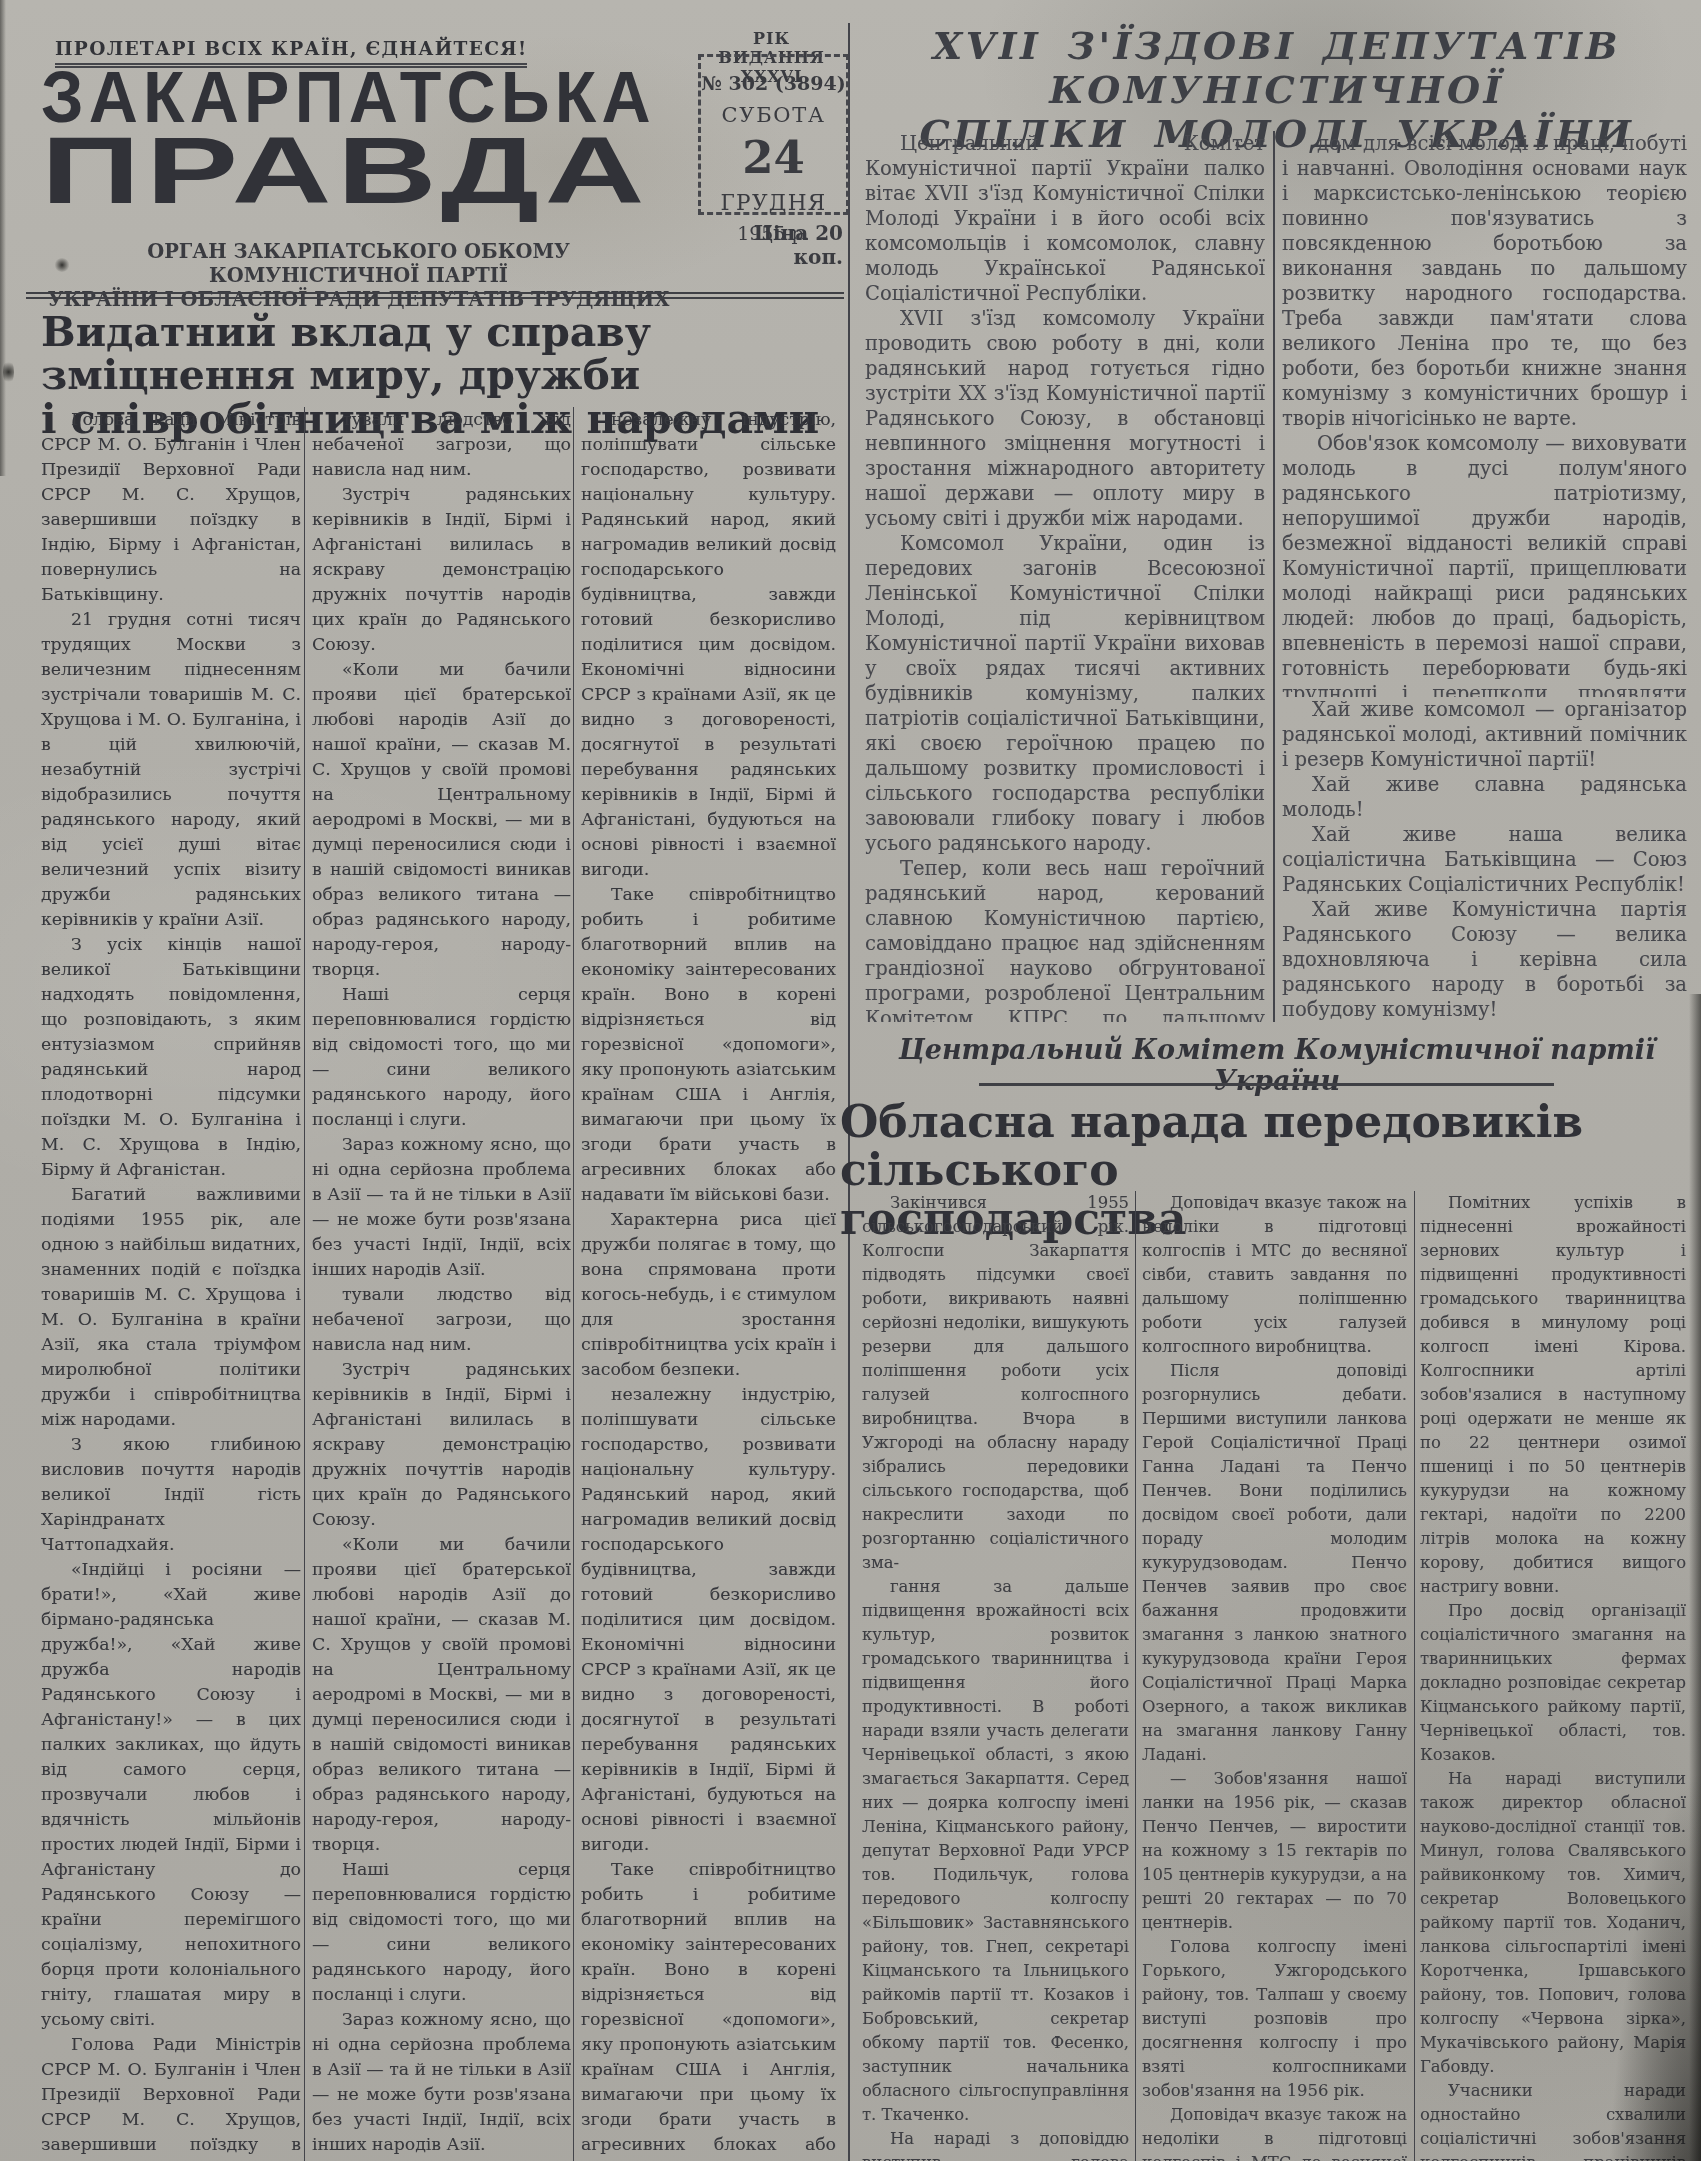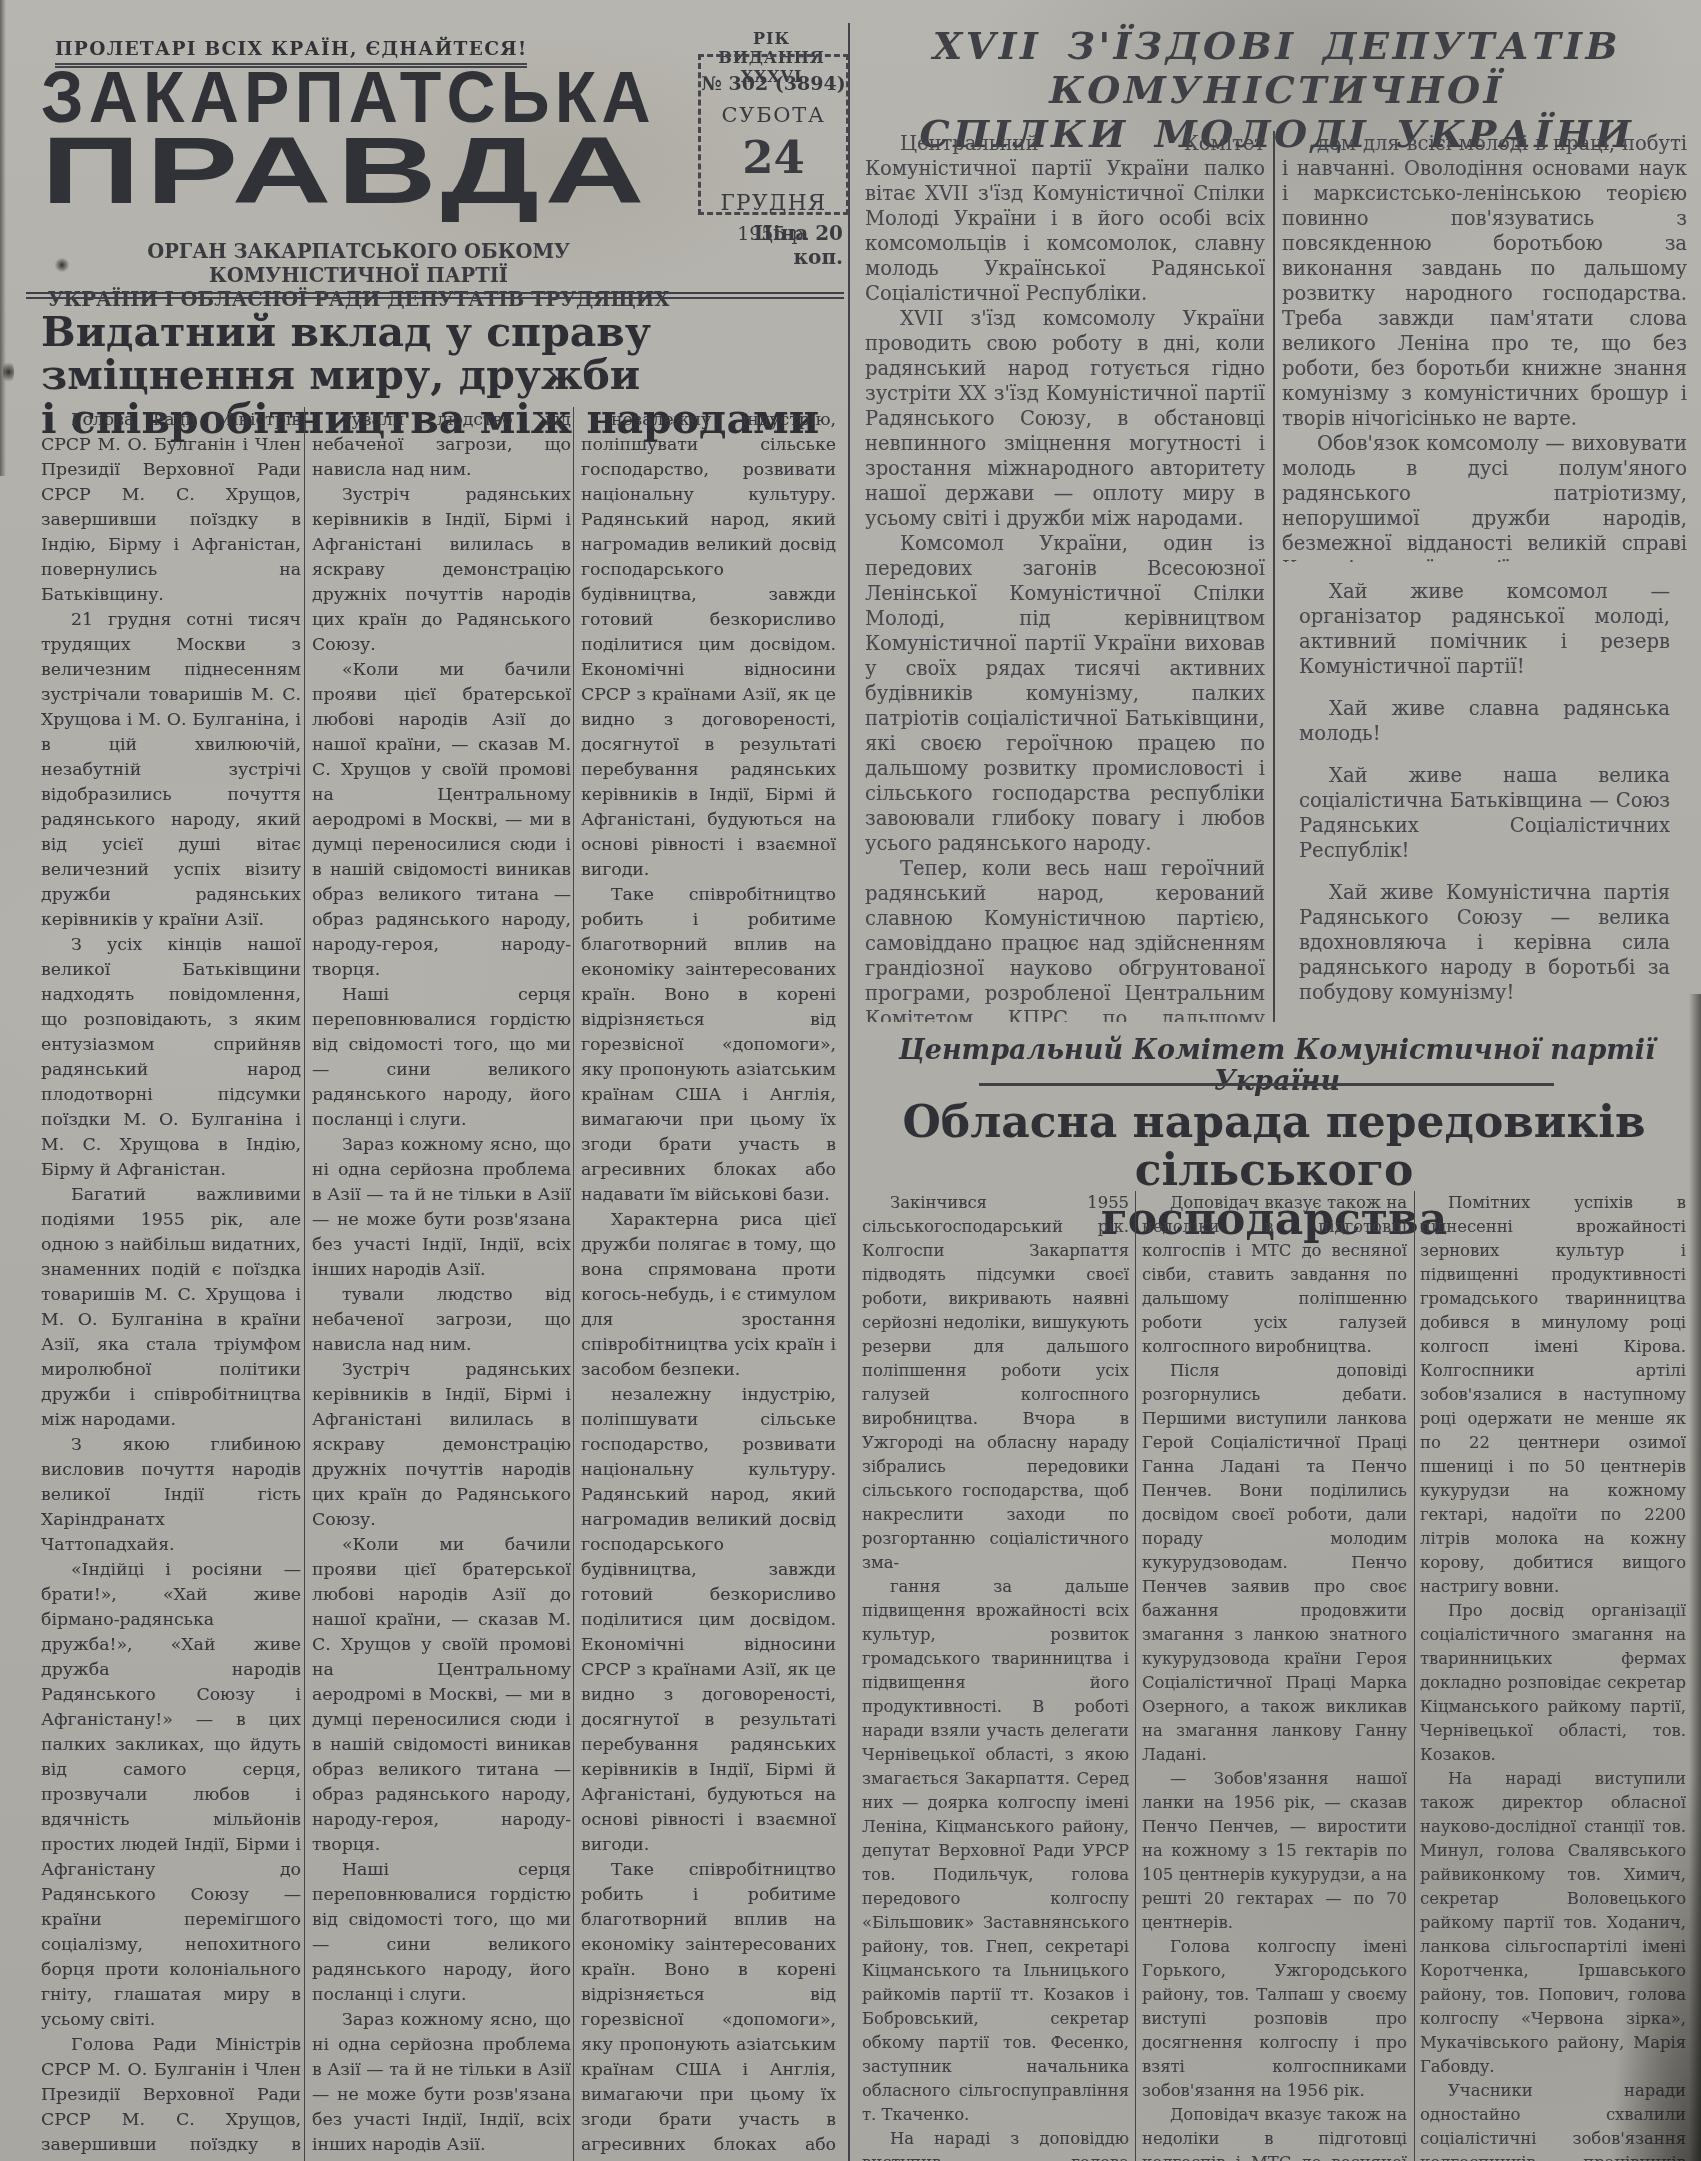--- a/index.html
+++ b/index.html
@@ -33,33 +33,33 @@
   .issuebox .yr{margin-top:7px;font-size:19px;}
   .price{left:698px;top:221px;width:145px;text-align:right;font-weight:bold;font-size:20px;}
   
   .lead-h{left:41px;top:311px;width:798px;text-align:left;font-weight:bold;
     font-size:41px;line-height:1.06;color:#2e2f35;}
   .koms-h{left:865px;top:24px;width:824px;text-align:center;font-weight:bold;font-style:italic;
     font-size:38px;line-height:1.16;letter-spacing:3.5px;word-spacing:9.5px;color:#3e4046;}
   .signature{left:865px;top:1034px;width:824px;text-align:center;font-weight:bold;
     font-style:italic;font-size:27px;color:#33343a;}
   .shortrule{left:979px;top:1083px;width:575px;height:2.6px;}
-  .obl-h{left:860px;top:1098px;width:828px;text-align:center;font-weight:bold;
+  .obl-h{left:840px;top:1098px;width:828px;text-align:left;font-weight:bold;
     font-size:44px;line-height:1.1;color:#303137;}
   
   .col{position:absolute;overflow:hidden;text-align:justify;}
   .col p{margin:0;text-indent:30px;text-shadow:0.3px 0.3px 0 rgba(55,55,60,.22);}
   .lead-col{top:407px;height:1923px;font-size:17.3px;line-height:25px;color:#37383d;}
   .koms-col{top:131px;height:891px;font-size:19.5px;line-height:25px;color:#47484e;}
   .koms-col p{text-indent:35px;}
   .obl-col{top:1191px;height:1139px;font-size:16.4px;line-height:24px;color:#3d3e43;}
   .obl-col p{text-indent:28px;}
   .flexcol{display:flex;flex-direction:column;}
   .flexcol .fill{flex:1 1 auto;overflow:hidden;}
-  .ending p{margin:17px;text-indent:30px;}
+  .ending p{margin:0;text-indent:30px;}
   
   .edge-right{right:0;top:994px;width:13px;height:1345px;background:linear-gradient(90deg,transparent,rgba(18,18,16,.6));}
   .corner-br{right:0;bottom:0;width:112px;height:648px;background:radial-gradient(ellipse at 100% 100%,rgba(8,8,6,.85),transparent 62%);}
   .edge-left{left:0;top:0;width:6px;height:476px;background:linear-gradient(90deg,rgba(20,20,18,.5),transparent);}
   .dot{border-radius:50%;background:radial-gradient(circle,rgba(28,28,26,.85),rgba(28,28,26,0) 70%);}
 </style>
 </head>
 <body>
 
 <div class="page">

